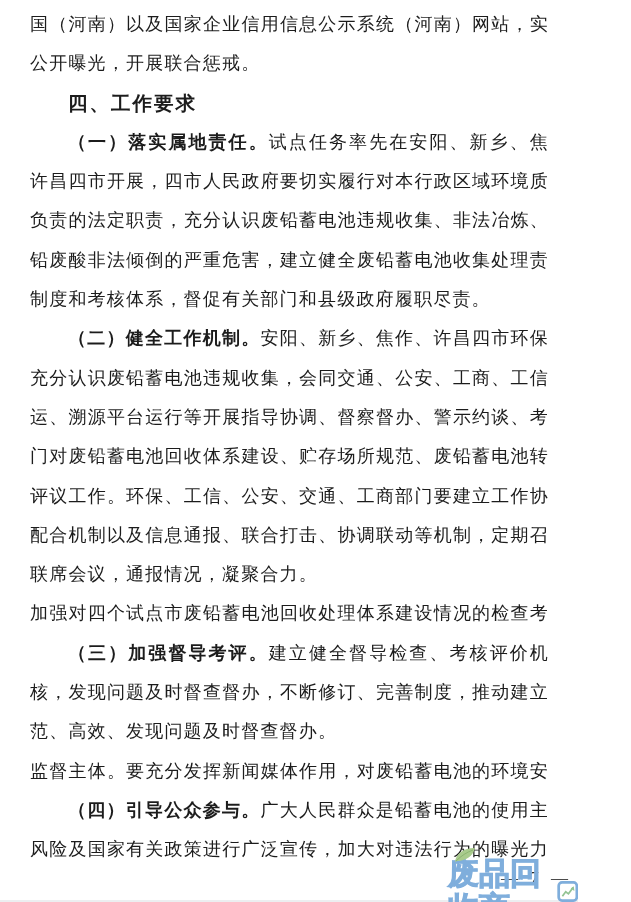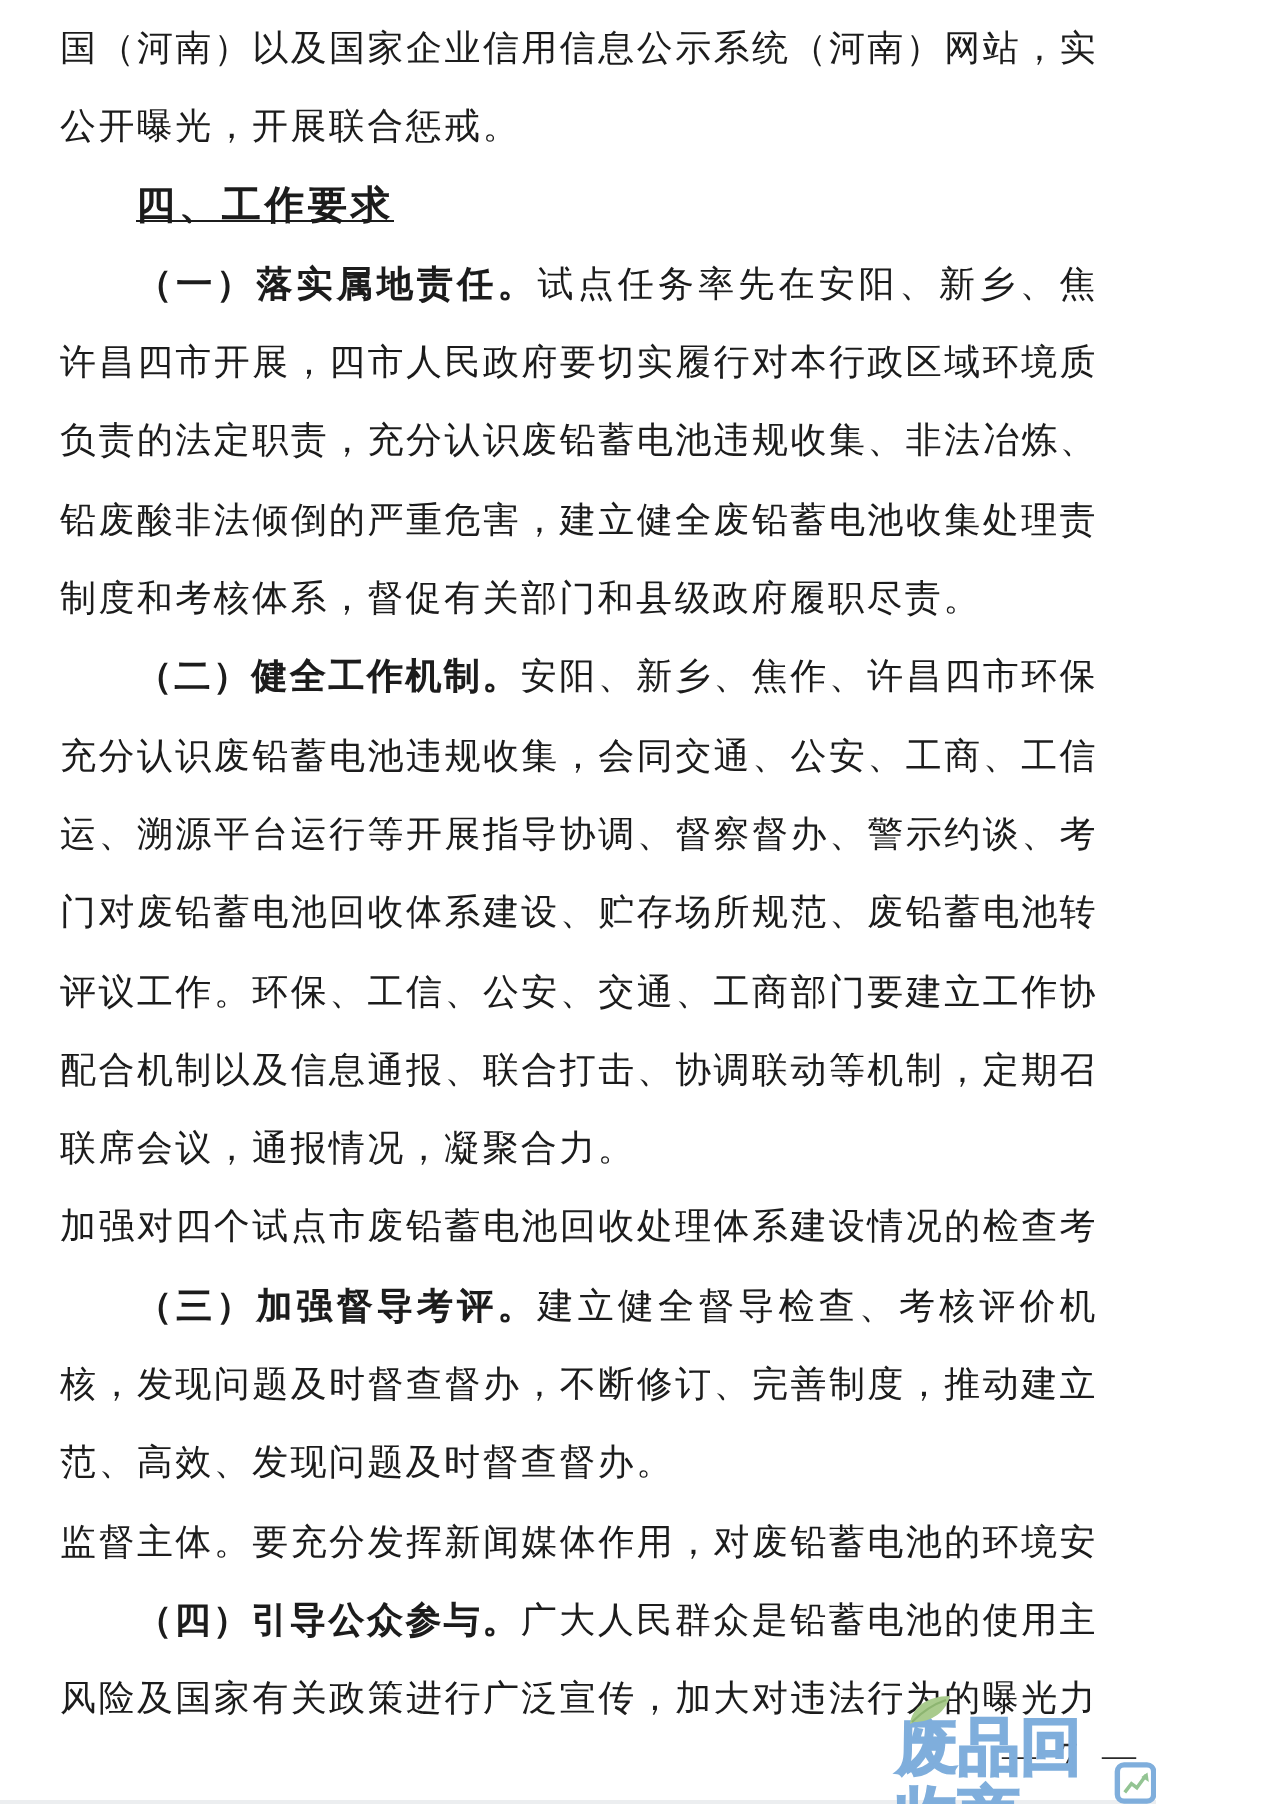--- a/index.html
+++ b/index.html
@@ -26,21 +26,20 @@
     overflow:hidden;
   }
   .line.fill{ text-align-last:justify; }
   .line.indent{ text-indent:38px; }
   .line.heading{
     font-family:"Liberation Sans","DejaVu Sans",sans-serif;
     font-weight:700;
     font-size:19.5px;
     letter-spacing:2px;
     text-align-last:left;
-    text-decoration:underline;
   }
   .lead{ font-weight:700; }
   .page-number{
     position:absolute;
     left:501px;top:868px;
     font-size:17px;
     letter-spacing:4px;
     color:#2a2a2a;
     z-index:1;
   }

